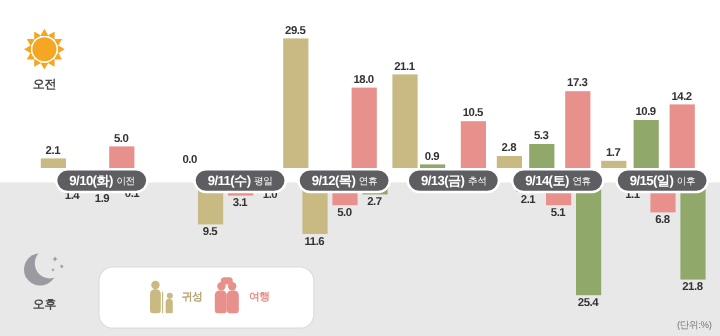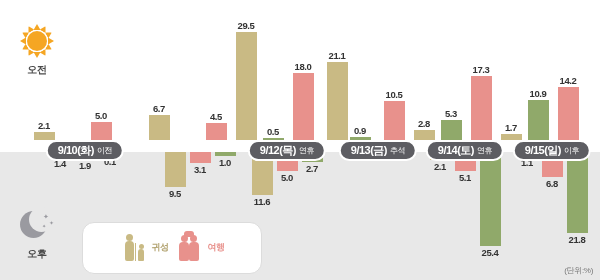--- a/index.html
+++ b/index.html
@@ -169,47 +169,37 @@
             <div class="bar c2" style="height: 2.5px;"></div>
             <div class="vlabel vlabel-dn">0.1</div>
           </div>
         </div>
         <div class="pill">
           <span class="pill-date">9/10(화)</span>
           <span class="pill-suffix">이전</span>
         </div>
       </div>
       <div class="group" style="left: 155px;">
-        <div class="bars bars-up">
-          <div class="col col-up">
-            <div class="vlabel vlabel-up">6.7</div>
-            <div class="bar c0" style="height: 24.79px;"></div>
-          </div>
-          <div class="col col-up">
-            <div class="vlabel vlabel-up">4.5</div>
-            <div class="bar c1" style="height: 16.65px;"></div>
-          </div>
-          <div class="col col-up">
-            <div class="vlabel vlabel-up">0.5</div>
-            <div class="bar c2" style="height: 1.85px;"></div>
-          </div>
-        </div>
         <div class="bars bars-dn">
           <div class="col col-dn">
             <div class="bar c0" style="height: 35.15px;"></div>
             <div class="vlabel vlabel-dn">9.5</div>
           </div>
           <div class="col col-dn">
             <div class="bar c1" style="height: 11.47px;"></div>
             <div class="vlabel vlabel-dn">3.1</div>
           </div>
           <div class="col col-dn">
             <div class="bar c2" style="height: 3.7px;"></div>
             <div class="vlabel vlabel-dn">1.0</div>
           </div>
+        </div>
+        <div class="pill">
+          <span class="pill-date">9/11(수)</span>
+          <span class="pill-suffix">평일</span>
         </div>
       </div>
       <div class="group" style="left: 242px;">
         <div class="bars bars-up">
           <div class="col col-up">
             <div class="vlabel vlabel-up">29.5</div>
             <div class="bar c0" style="height: 109.15px;"></div>
           </div>
           <div class="col col-up">
             <div class="vlabel vlabel-up">18.0</div>

